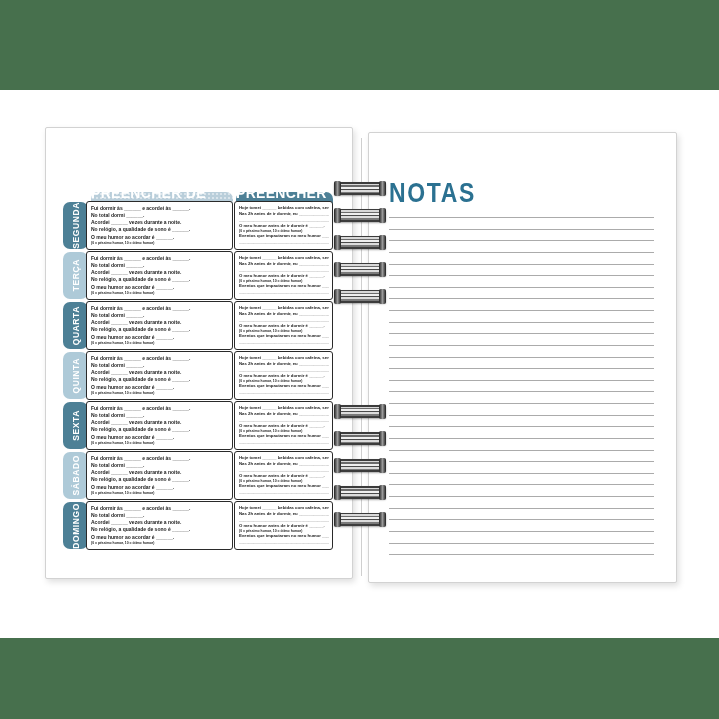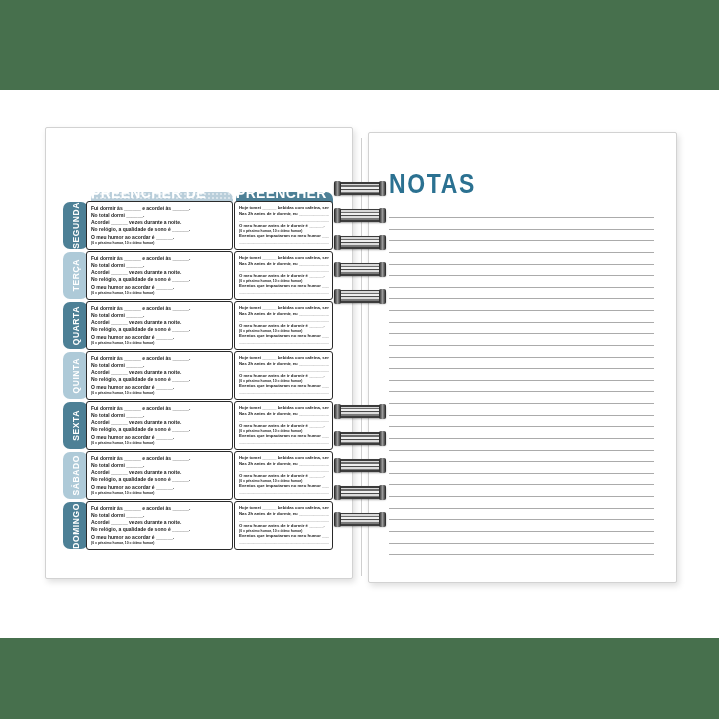--- a/index.html
+++ b/index.html
@@ -53,21 +53,21 @@
   .cell{position:absolute;top:0;height:49px;background:#fff;border:1px solid #2a2a2a;
     border-radius:3px;padding:2.5px 3px 0 4px;overflow:hidden;}
   .cell.morning{left:23px;width:147px;}
   .cell.night{left:171px;width:99px;}
   .cl{font-size:5px;line-height:7.3px;font-weight:bold;color:var(--ink);white-space:nowrap;
     overflow:hidden;}
   .cl.n{font-size:4.3px;line-height:6.1px;}
   .cl.sm{font-size:3.4px;line-height:4.4px;}
 
   
-  .notes-title{position:absolute;left:20px;top:35px;text-align:center;}
+  .notes-title{position:absolute;left:20px;top:44px;text-align:center;}
   .notes-title span{display:inline-block;transform:scaleX(.82);transform-origin:left center;
     font-size:28px;font-weight:bold;letter-spacing:2px;color:var(--teal-title);}
   .rule{position:absolute;left:20px;width:265px;height:1px;background:var(--rule-gray);}
 
   
   .coil{position:absolute;left:334px;width:52px;height:13px;border-radius:2px;
     background:repeating-linear-gradient(180deg,
       #3c3c3c 0 1.5px,#d8d8d8 1.5px 3px,#6b6b6b 3px 4.5px,#efefef 4.5px 6.5px,
       #4a4a4a 6.5px 7.5px,#dcdcdc 7.5px 9.5px,#7a7a7a 9.5px 11px,#3c3c3c 11px 13px);
     box-shadow:0 1px 2px rgba(0,0,0,.35);}

